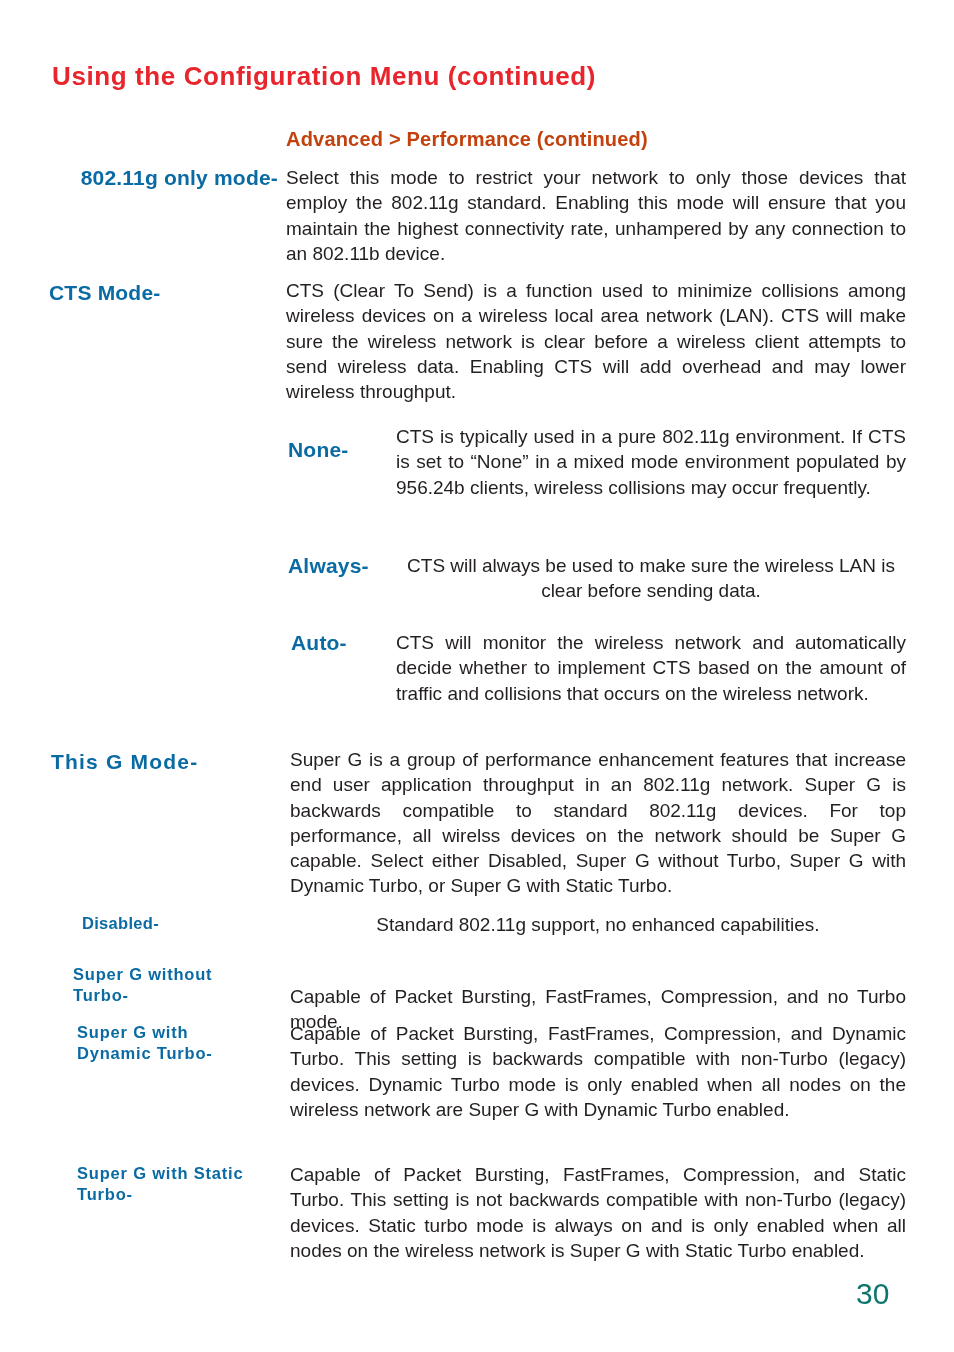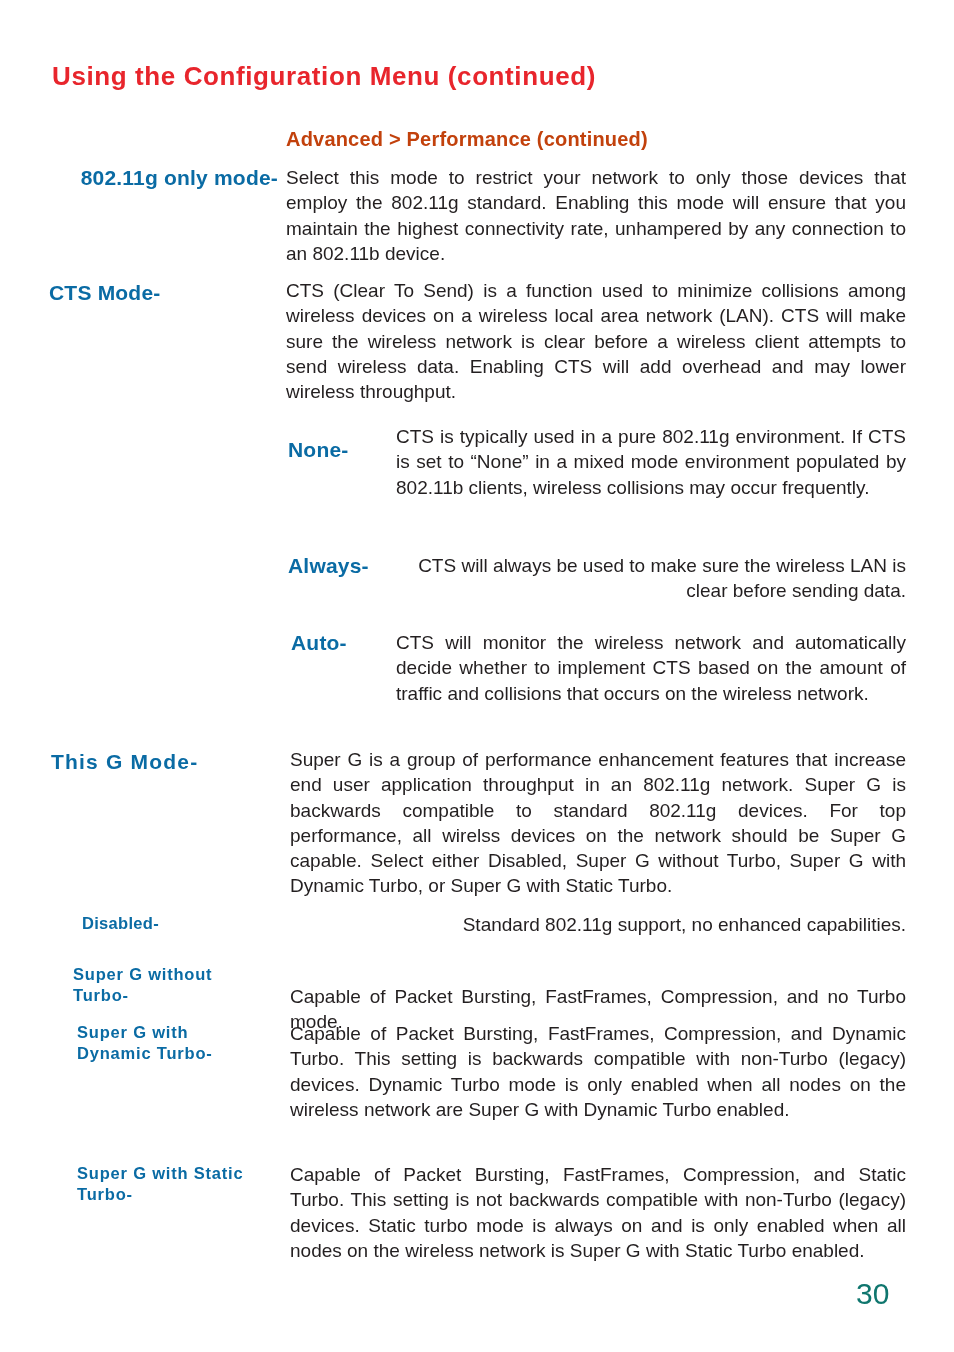--- a/index.html
+++ b/index.html
@@ -54,21 +54,21 @@
   }
   .desc {
     position: absolute;
     font-size: 19px;
     line-height: 25.3px;
     color: #231f20;
     text-align: justify;
     text-justify: inter-word;
   }
   .desc.nojust {
-    text-align: right;
+    text-align: center;
   }
 
   
   .term-l1 {
     font-size: 21px;
     letter-spacing: 0.2px;
     white-space: nowrap;
   }
   
   .term-l2 {
@@ -104,21 +104,21 @@
   <div class="desc" style="left:286px; top:165px; width:620px;">Select this mode to restrict your network to only those devices that employ the 802.11g standard. Enabling this mode will ensure that you maintain the highest connectivity rate, unhampered by any connection to an 802.11b device.</div>
 </div>
 
 <div class="row">
   <div class="term term-l1" style="left:49px; top:281px;">CTS Mode-</div>
   <div class="desc" style="left:286px; top:278px; width:620px;">CTS (Clear To Send) is a function used to minimize collisions among wireless devices on a wireless local area network (LAN). CTS will make sure the wireless network is clear before a wireless client attempts to send wireless data. Enabling CTS will add overhead and may lower wireless throughput.</div>
 </div>
 
 <div class="row">
   <div class="term term-l2" style="left:288px; top:438px;">None-</div>
-  <div class="desc" style="left:396px; top:424px; width:510px;">CTS is typically used in a pure 802.11g environment. If CTS is set to “None” in a mixed mode environment populated by 802.11b clients, wireless collisions may occur frequently.</div>
+  <div class="desc" style="left:396px; top:424px; width:510px;">CTS is typically used in a pure 802.11g environment. If CTS is set to “None” in a mixed mode environment populated by 956.24b clients, wireless collisions may occur frequently.</div>
 </div>
 
 <div class="row">
   <div class="term term-l2" style="left:288px; top:554px;">Always-</div>
   <div class="desc nojust" style="left:396px; top:553px; width:510px;">CTS will always be used to make sure the wireless LAN is clear before sending data.</div>
 </div>
 
 <div class="row">
   <div class="term term-l2" style="left:291px; top:631px;">Auto-</div>
   <div class="desc" style="left:396px; top:630px; width:510px;">CTS will monitor the wireless network and automatically decide whether to implement CTS based on the amount of traffic and collisions that occurs on the wireless network.</div>

